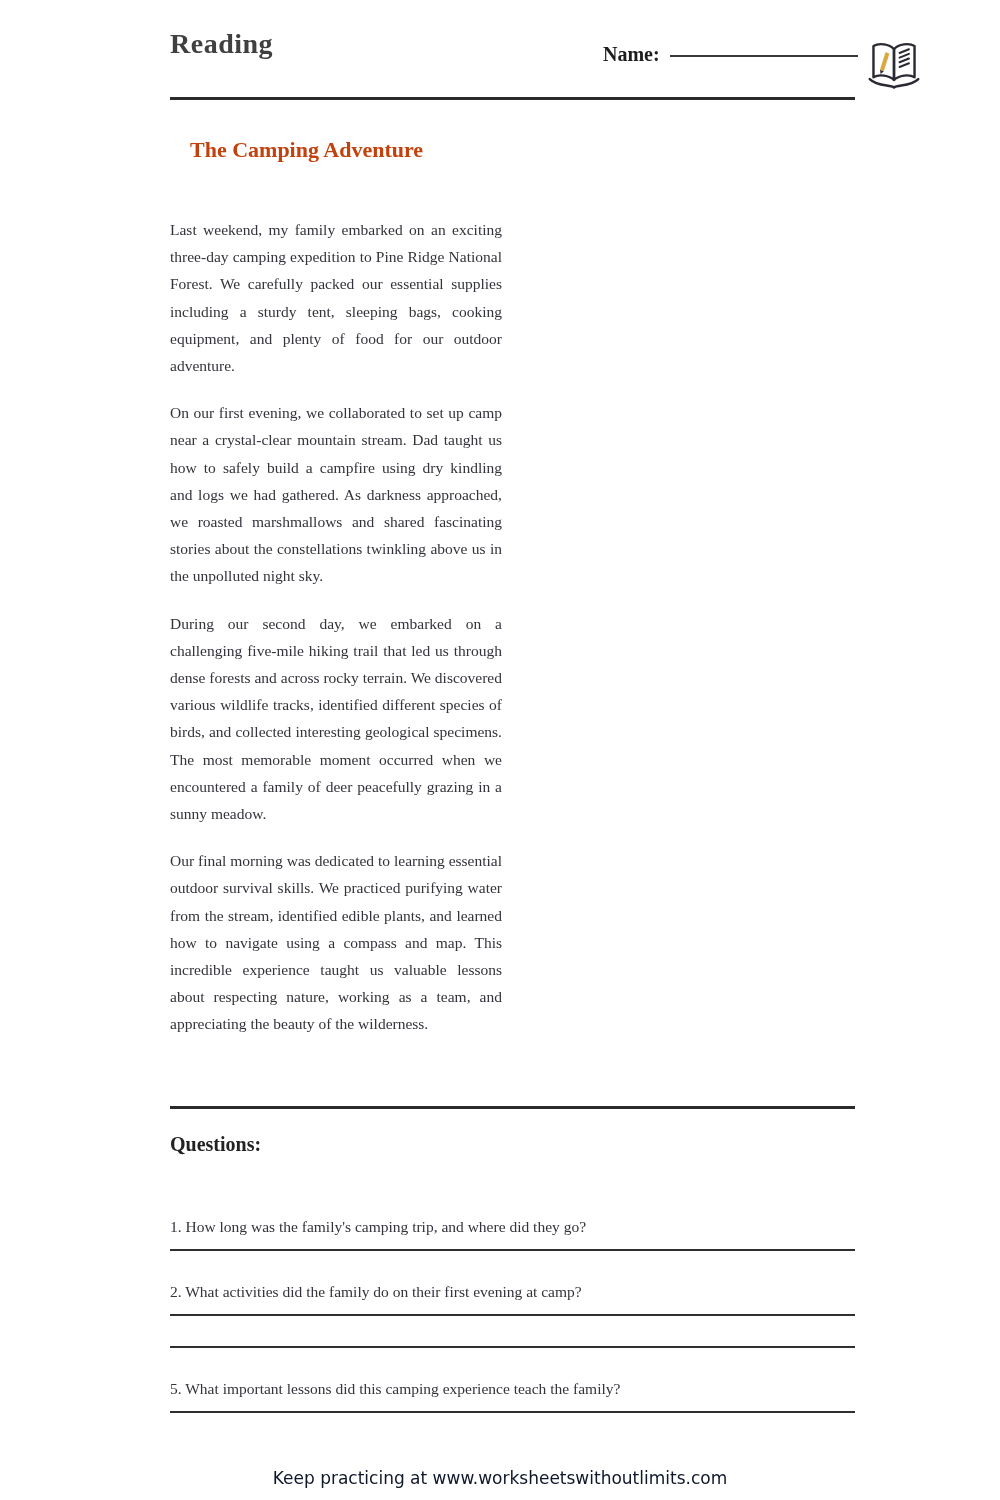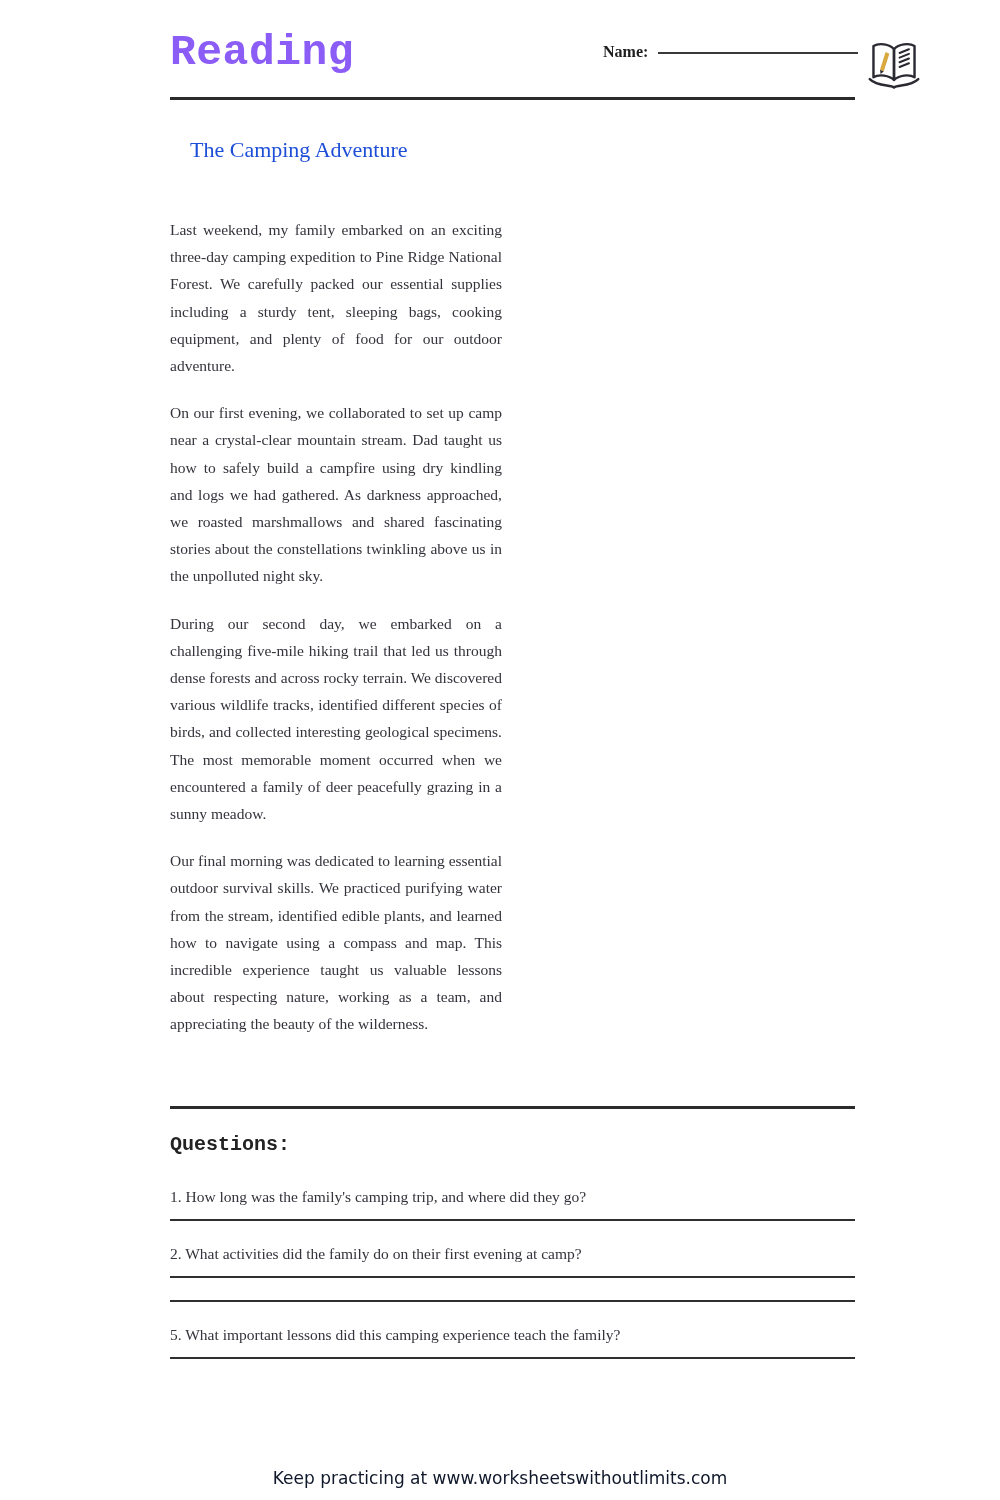--- a/index.html
+++ b/index.html
@@ -11,36 +11,35 @@
     width: 1000px;
     height: 1500px;
     background: #ffffff;
     overflow: hidden;
   }
 
   
   .page-title {
     position: absolute;
     left: 170px; top: 28px;
-    font-size: 43px;
+    font-size: 28px;
     font-weight: bold;
     letter-spacing: 0.5px;
-    color: #8b5cf6;
-    font-family: Liberation Mono, monospace;
+    color: #404040;
   }
   .name-group {
     position: absolute;
     left: 603px; top: 43px;
     display: flex;
     align-items: center;
     gap: 10px;
     width: 255px;
   }
   .name-label {
-    font-size: 16px;
+    font-size: 20px;
     font-weight: bold;
     color: #1d1d1d;
     white-space: nowrap;
     text-align: right;
   }
   .name-line {
     flex: 1;
     height: 2px;
     background: #3a3a3a;
     margin-top: 2px;
@@ -56,22 +55,22 @@
     width: 685px;
     background: #2b2b2b;
   }
   .header-rule { top: 97px; height: 3px; }
 
   
   .passage-title {
     position: absolute;
     left: 190px; top: 137px;
     font-size: 22px;
-    font-weight: normal;
-    color: #1d4ed8;
+    font-weight: bold;
+    color: #c2410c;
   }
   .passage {
     position: absolute;
     left: 170px; top: 191px;
     width: 332px;
     margin-top: 25px;
   }
   .passage p {
     font-size: 15.5px;
     line-height: 27.2px;
@@ -81,28 +80,27 @@
   }
 
   
   .questions-rule { top: 1106px; height: 3px; }
   .questions-heading {
     position: absolute;
     left: 170px; top: 1133px;
     font-size: 20px;
     font-weight: bold;
     color: #222222;
-    font-family: Liberation Mono, monospace;
   }
   .q-list {
     position: absolute;
     left: 170px; top: 1186px;
     width: 685px;
   }
-  .q-item { margin-bottom: 22px; }
+  .q-item { margin-bottom: 22px; margin-top: 30px; }
   .q-text {
     font-size: 15.5px;
     line-height: 21px;
     color: #33333b;
   }
   .q-line {
     margin-top: 12px;
     height: 2px;
     background: #2f2f2f;
   }

